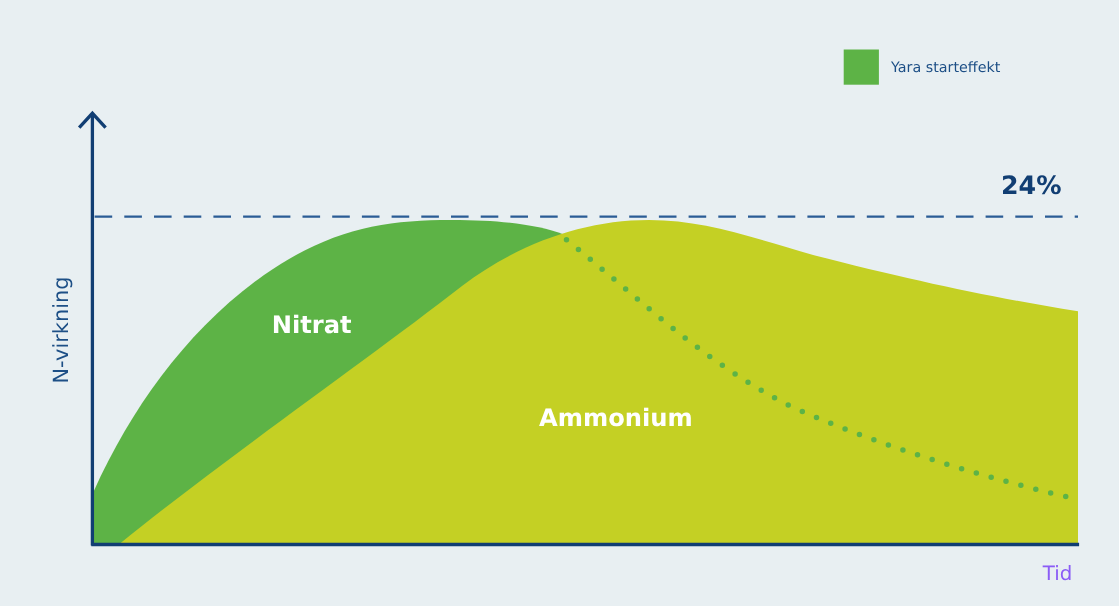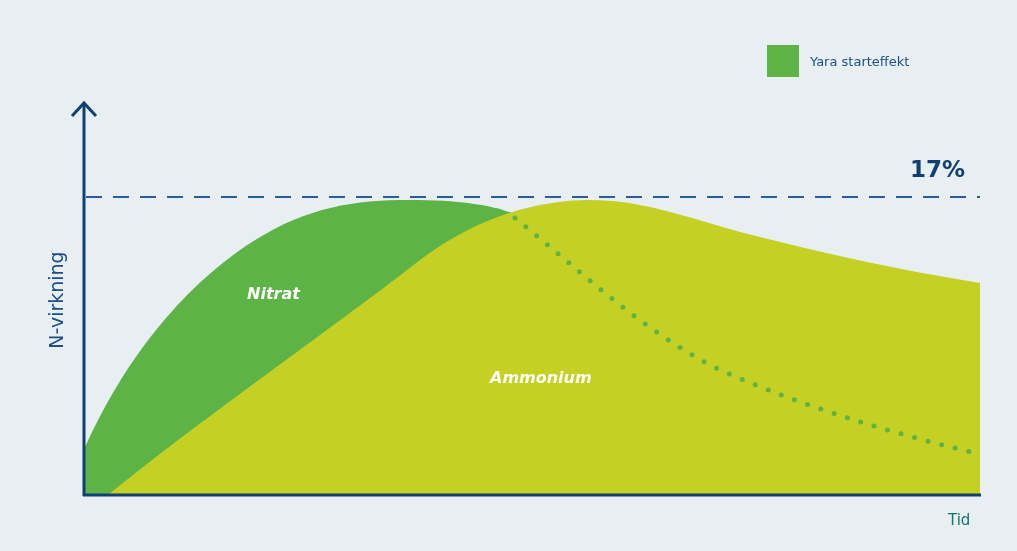--- a/index.html
+++ b/index.html
@@ -3,22 +3,22 @@
 <meta charset="utf-8">
 <style>
   html,body{margin:0;padding:0;}
   body{width:1017px;height:551px;background:#e8eff2;overflow:hidden;position:relative;font-family:"DejaVu Sans","Liberation Sans",sans-serif;}
   svg{position:absolute;left:0;top:0;}
   .legend{position:absolute;left:767px;top:45px;display:flex;align-items:center;}
   .swatch{width:32px;height:32px;background:#5db346;}
   .legend-label{margin-left:11px;font-size:13px;color:#1d4f86;}
   .pct{position:absolute;left:910px;top:156px;font-size:23px;font-weight:bold;color:#113e73;}
   .ylabel{position:absolute;left:56px;top:300px;transform:translate(-50%,-50%) rotate(-90deg);font-size:19px;color:#1d4f86;white-space:nowrap;}
-  .xlabel{position:absolute;left:948px;top:511px;font-size:15px;color:#0f766e;}
-  .area-label{position:absolute;color:#fff;font-weight:bold;font-size:16px;font-style:italic;}
+  .xlabel{position:absolute;left:948px;top:511px;font-size:18px;color:#8b5cf6;}
+  .area-label{position:absolute;color:#fff;font-weight:bold;font-size:22px;}
   .nitrat{left:247px;top:284px;}
   .ammonium{left:490px;top:348px;margin-top:20px;}
 </style>
 </head>
 <body>
 
 <svg width="1017" height="551">
 
   <path fill="#5db346" d="M85,447 C120,370 170,300 240,250 C300,208 350,200 410,200 C460,200 490,205 512,213 L512,495 L85,495 Z"></path>
 
@@ -30,17 +30,17 @@
 
   <line x1="84" y1="103" x2="84" y2="496" stroke="#113e73" stroke-width="3"></line>
   <polyline points="72,116 84,103 96,116" fill="none" stroke="#113e73" stroke-width="3"></polyline>
   <line x1="83" y1="495" x2="981" y2="495" stroke="#113e73" stroke-width="3"></line>
 </svg>
 
 <div class="legend">
   <div class="swatch"></div>
   <span class="legend-label">Yara starteffekt</span>
 </div>
-<div class="pct">17%</div>
+<div class="pct">24%</div>
 <div class="ylabel">N-virkning</div>
 <div class="xlabel">Tid</div>
 <div class="area-label nitrat">Nitrat</div>
 <div class="area-label ammonium">Ammonium</div>
 
 </body></html>

